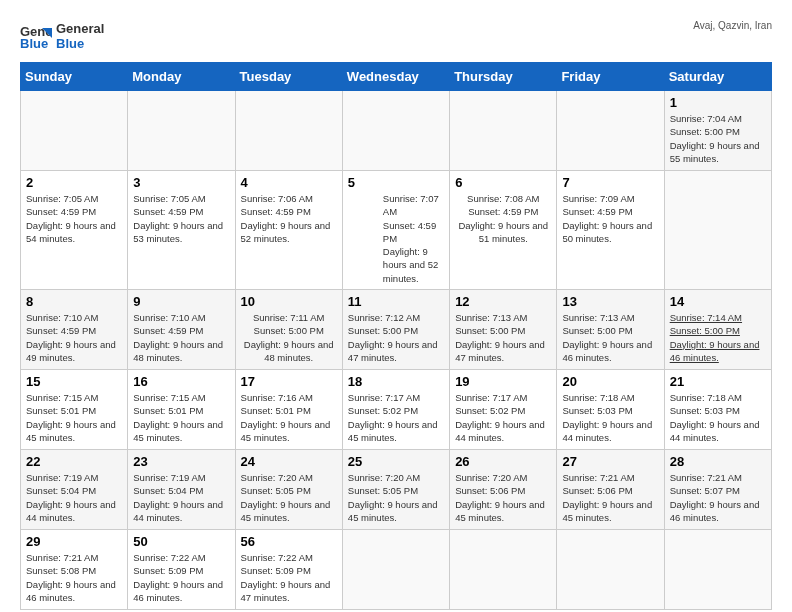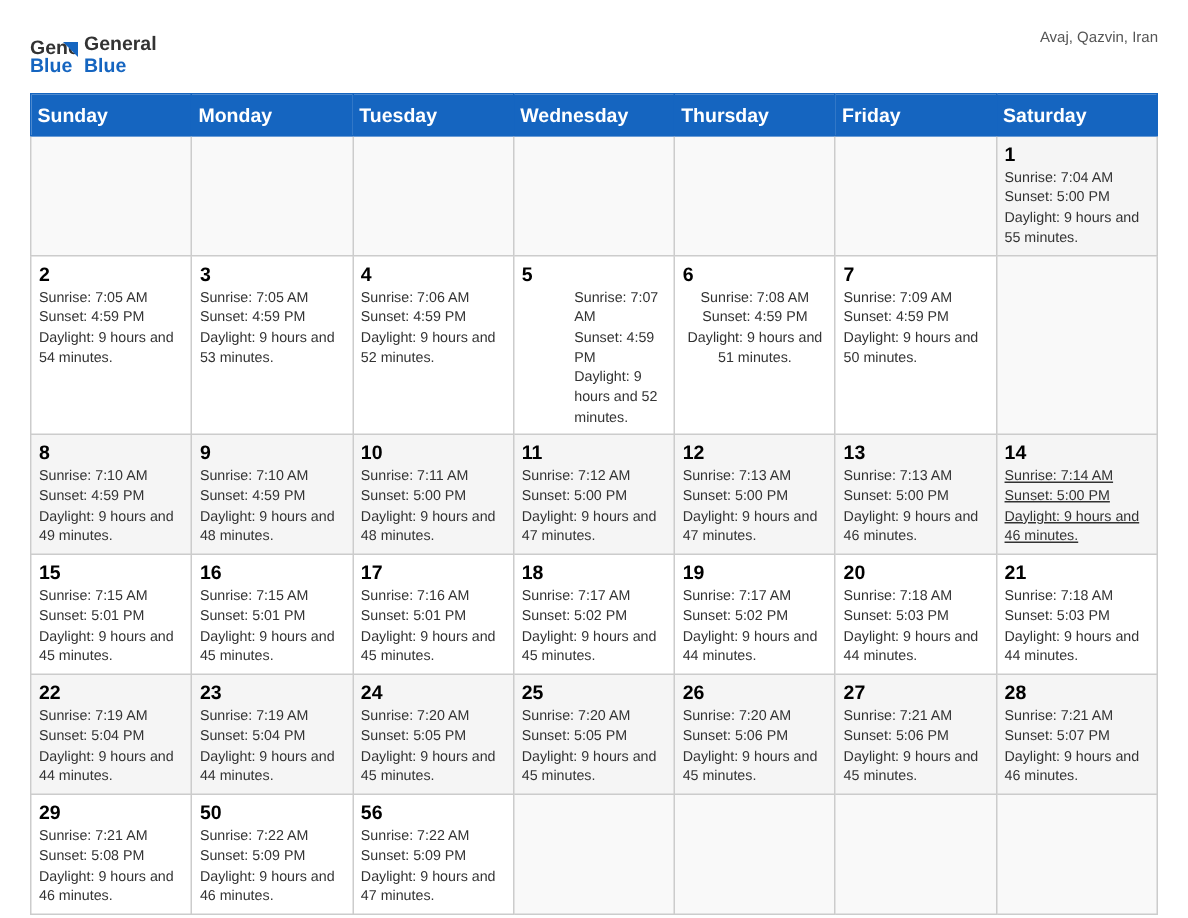--- a/index.html
+++ b/index.html
@@ -174,21 +174,21 @@
 Daylight: 9 hours and 49 minutes.</div>
         </td>
         <td>
           <span class="day-num">9</span>
           <div class="day-info" style="white-space: pre-line;">Sunrise: 7:10 AM
 Sunset: 4:59 PM
 Daylight: 9 hours and 48 minutes.</div>
         </td>
         <td>
           <span class="day-num">10</span>
-          <div class="day-info" style="white-space: pre-line;">Sunrise: 7:11 AM
+          <div class="day-info" style="white-space: pre-line; text-align: center;">Sunrise: 7:11 AM
 Sunset: 5:00 PM
 Daylight: 9 hours and 48 minutes.</div>
         </td>
         <td>
           <span class="day-num">11</span>
           <div class="day-info" style="white-space: pre-line;">Sunrise: 7:12 AM
 Sunset: 5:00 PM
 Daylight: 9 hours and 47 minutes.</div>
         </td>
         <td>

